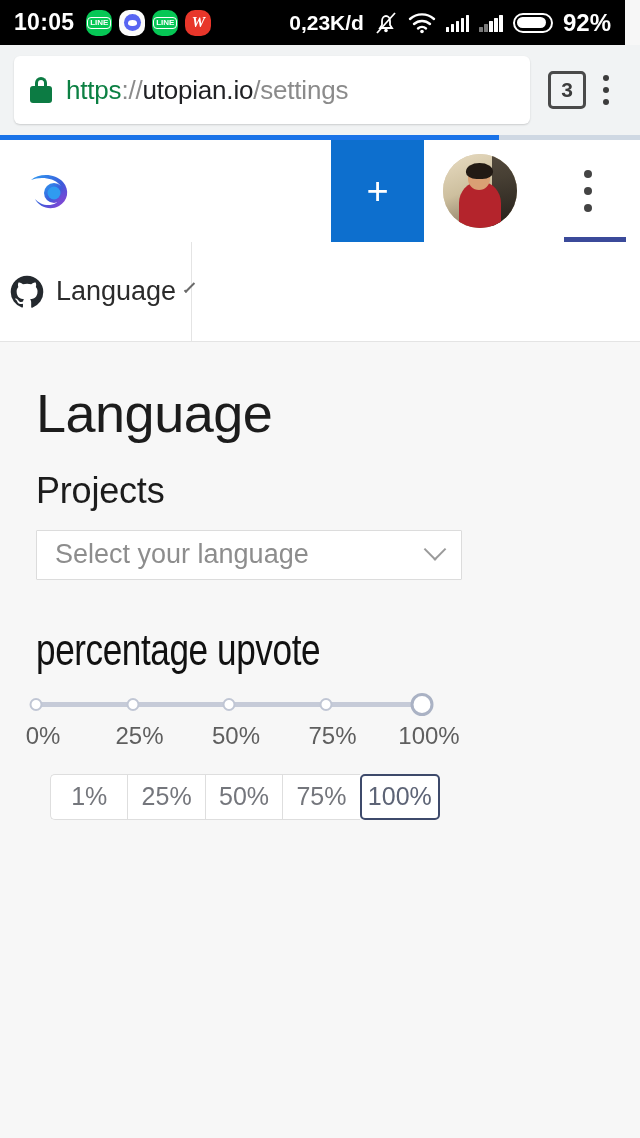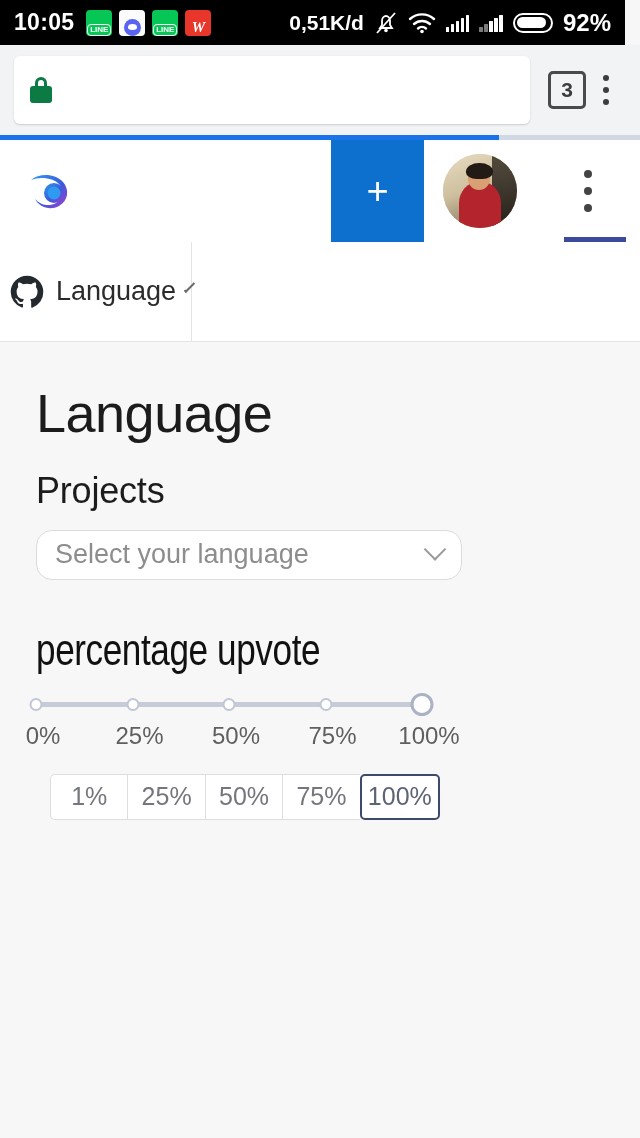--- a/index.html
+++ b/index.html
@@ -13,22 +13,22 @@
 
   
   .statusbar {
     position: absolute; top: 0; left: 0; width: 625px; height: 45px;
     background: #000; color: #fff;
     display: flex; align-items: center; padding: 0 14px;
   }
   .status-clock { font-size: 23px; font-weight: bold; letter-spacing: .3px; }
   .status-apps { display: flex; align-items: center; gap: 7px; margin-left: 12px; }
   .appicon {
-    width: 26px; height: 26px; border-radius: 4px;
-    display: flex; align-items: flex-end; justify-content: center;
+    width: 26px; height: 26px; border-radius: 10px;
+    display: flex; align-items: center; justify-content: center;
     font-size: 11px; font-weight: bold; color: #fff; overflow: hidden;
   }
   .appicon.line { background: #06c755; }
   .appicon.line span { font-size: 8px; border: 1.5px solid #fff; border-radius: 4px; padding: 0 2px; line-height: 10px; }
   .appicon.discord { background: #fbfbfb; }
   .appicon.discord .dd { width: 17px; height: 17px; border-radius: 50%; background: #5865f2;
      display:flex; align-items:center; justify-content:center; }
   .appicon.discord .dd i { display:block; width:9px; height:6px; border-radius:50% 50% 45% 45%; background:#fff; }
   .appicon.w { background: #e8362a; font-size: 15px; font-family: "Liberation Serif", serif; font-style: italic; }
   .status-right { margin-left: auto; display: flex; align-items: center; gap: 10px; }
@@ -127,21 +127,21 @@
   .searchfield { flex: 1; display: flex; align-items: center; padding-left: 24px; }
   .searchfield .ph { font-size: 27px; color: #b9b9b9; }
 
   
   .content { position: absolute; top: 343px; left: 0; width: 640px; bottom: 0; background: #f7f7f7; padding: 42px 36px 0 36px; }
   .page-title { font-size: 54px; font-weight: 400; color: #1c1c1c; letter-spacing: -.5px; line-height: 1.05; }
   .section-label { font-size: 36px; font-weight: 400; color: #1c1c1c; margin-top: 28px; letter-spacing: -.2px; }
 
   .select-box {
     margin-top: 18px; width: 426px; height: 50px; background: #fff;
-    border: 1px solid #dcdcdc; border-radius: 16px;
+    border: 1px solid #dcdcdc; border-radius: 1px;
     display: flex; align-items: center; justify-content: space-between;
     padding: 0 18px;
   }
   .select-box .val { font-size: 27px; color: #8d8d8d; }
   .select-chev { width: 16px; height: 16px; border-right: 2.2px solid #9a9a9a; border-bottom: 2.2px solid #9a9a9a; transform: rotate(45deg) translate(-4px,-4px); }
 
   .upvote-title { margin-top: 44px; font-size: 45px; color: #111; font-stretch: condensed; transform: scaleX(.78); transform-origin: left center; white-space: nowrap; letter-spacing: -.5px; }
 
   
   .slider-wrap { margin-top: 18px; width: 386px; position: relative; height: 22px; }
@@ -179,21 +179,21 @@
           <div class="dd">
             <i></i>
           </div>
         </div>
       <div class="appicon line">
           <span>LINE</span>
         </div>
       <div class="appicon w">W</div>
     </div>
     <div class="status-right">
-      <div class="status-speed">0,51K/d</div>
+      <div class="status-speed">0,23K/d</div>
       <div class="sb-ico">
         <svg width="24" height="26" viewBox="0 0 24 26">
           <path d="M6 18h12l-2-3v-4c0-3-2-5-4-5s-4 2-4 5v4l-2 3z" fill="none" stroke="#fff" stroke-width="1.8"></path>
           <circle cx="12" cy="20.5" r="1.8" fill="#fff"></circle>
           <line x1="3" y1="23" x2="21" y2="3" stroke="#fff" stroke-width="1.8"></line>
         </svg>
       </div>
       <div class="sb-ico">
         <svg width="28" height="22" viewBox="0 0 28 22">
           <path d="M2 7a18 18 0 0 1 24 0" fill="none" stroke="#fff" stroke-width="2.4" stroke-linecap="round"></path>
@@ -221,20 +221,23 @@
         </div>
       <div class="status-batt">92%</div>
     </div>
   </div>
 
   <div class="browserbar">
     <div class="omnibox">
       <div class="lock">
         <div class="shackle"></div>
           <div class="body"></div>
+      </div>
+      <div class="urltext">
+        <span class="scheme">https</span><span class="sep">://</span><span class="host">utopian.io</span><span class="path">/settings</span>
       </div>
     </div>
     <div class="tabcount">3</div>
     <div class="kebab">
         <i></i>
         <i></i>
         <i></i>
       </div>
   </div>
 

